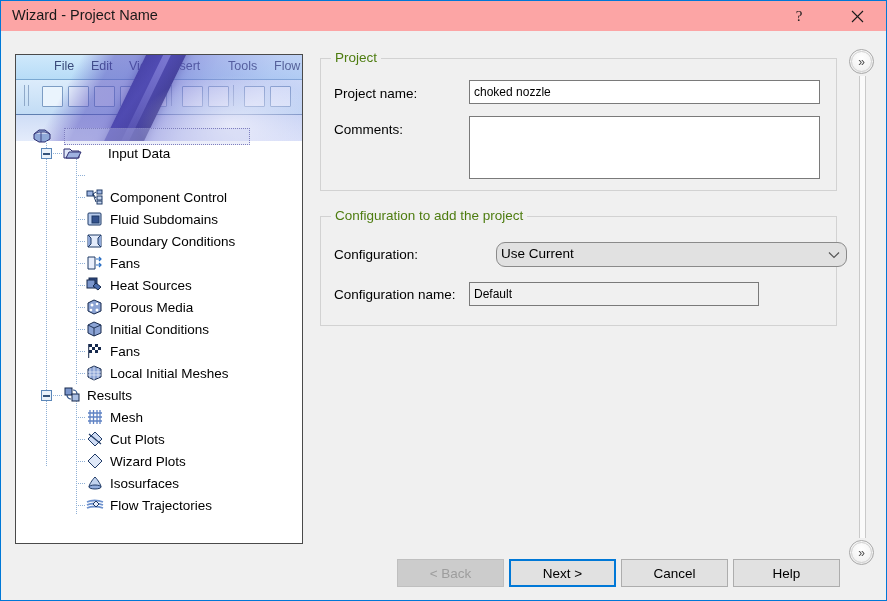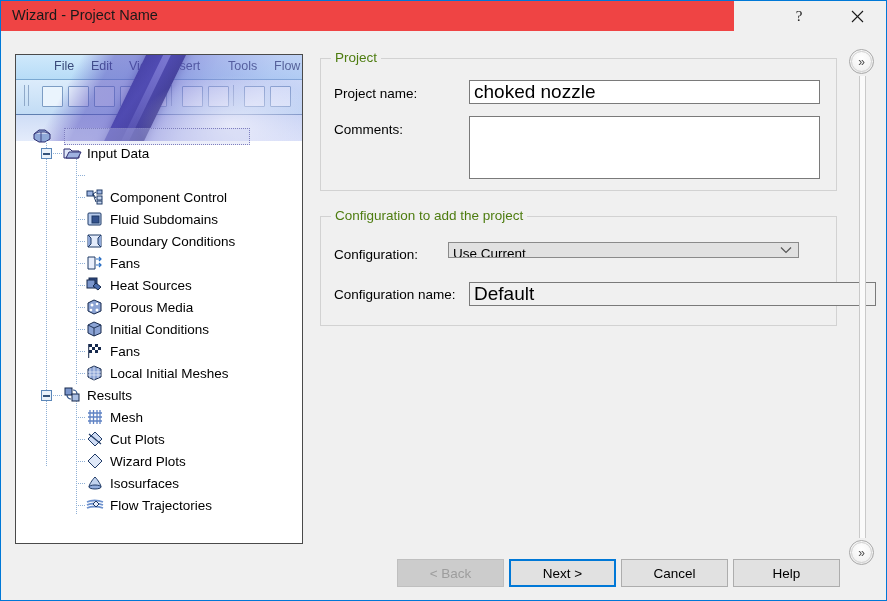--- a/index.html
+++ b/index.html
@@ -14,22 +14,22 @@
     left: 0; top: 0;
     width: 887px; height: 601px;
     box-sizing: border-box;
     border: 1px solid #0078d7;
     background: #f0f0f0;
   }
   
   #titlebar {
     position: absolute;
     left: 0; top: 0;
-    width: 733px; height: 30px;
-    background: #ef4444;
+    width: 885px; height: 30px;
+    background: #fca5a5;
     border-bottom: none;
   }
   #title-text {
     position: absolute;
     left: 11px; top: 6px;
     font-size: 14.5px;
     color: #1a1a1a;
     font-family: "Liberation Sans", sans-serif;
     white-space: nowrap;
   }
@@ -220,21 +220,21 @@
     font-size: 13.5px;
     color: #000;
     font-family: "Liberation Sans", sans-serif;
     white-space: nowrap;
   }
   .textbox {
     position: absolute;
     box-sizing: border-box;
     border: 1px solid #7a7a7a;
     background: #ffffff;
-    font-size: 19px;
+    font-size: 12px;
     color: #000;
     font-family: "Liberation Sans", sans-serif;
     padding: 0 4px;
     line-height: 20px;
     overflow: hidden;
     white-space: pre-wrap;
   }
   .textbox.readonly { background: #f0f0f0; }
   .combobox {
     position: absolute;
@@ -383,21 +383,21 @@
         <div class="selbox" style="top:-13px"></div>
 
         <div class="vline" style="left:30px; top:-4px; height:330px;"></div>
 
         <div class="vline" style="left:60px; top:18px; height:225px;"></div>
 
         <div class="vline" style="left:60px; top:260px; height:113px;"></div>
 
         <div class="expander" style="left:25px; top:7px;"></div>
         <div class="hline" style="left:37px; top:12px; width:9px;"></div>
-        <div class="tnode" style="left:46px; top:1px;">
+        <div class="tnode" style="left:46px; top:1px;gap:21px;">
           <span class="ticon">
             <svg width="20" height="18" viewBox="0 0 20 18">
               <path d="M2 5 L8 5 L10 7 L17 7 L17 14 L2 14 Z" fill="#dfe6f7" stroke="#2b2b6e" stroke-width="1"></path>
               <path d="M4 14 L7 8 L19 8 L16 14 Z" fill="#9fb2e0" stroke="#2b2b6e" stroke-width="1"></path>
             </svg>
           </span>
           <span class="tlabel">Input Data</span>
         </div>
 
         <div class="hline" style="left:60px; top:34px; width:9px;"></div>
@@ -596,31 +596,31 @@
     <div class="textbox" style="left:467px; top:49px; width:351px; height:24px; line-height:22px;" placeholder="">choked nozzle</div>
 
     <div class="fld-label" style="left:332px; top:91px;">Comments:</div>
     <div class="textbox" style="left:467px; top:85px; width:351px; height:63px; line-height:18px; padding-top:2px;" placeholder=""></div>
 
     <div class="groupbox" style="left:318px; top:185px; width:517px; height:110px;">
       <div class="group-title">Configuration to add the project</div>
     </div>
 
     <div class="fld-label" style="left:332px; top:216px;">Configuration:</div>
-    <div class="combobox" style="left:446px; top:211px; width:351px; height:16px;">
+    <div class="combobox" style="left:494px; top:211px; width:351px; height:25px;border-radius:9px;">
       <span>Use Current</span>
       <span class="combo-arrow">
         <svg width="12" height="8" viewBox="0 0 12 8">
           <path d="M1 1.5 L6 6.5 L11 1.5" stroke="#555555" stroke-width="1.2" fill="none"></path>
         </svg>
       </span>
     </div>
 
     <div class="fld-label" style="left:332px; top:256px;">Configuration name:</div>
-    <div class="textbox readonly" style="left:467px; top:251px; width:407px; height:24px; line-height:22px;">Default</div>
+    <div class="textbox readonly" style="left:467px; top:251px; width:290px; height:24px; line-height:22px;">Default</div>
 
     <div class="btn default" style="left:507px; top:528px; width:107px;">Next &gt;</div>
     <div class="btn disabled" style="left:395px; top:528px; width:107px;">&lt; Back</div>
     <div class="btn" style="left:619px; top:528px; width:107px;">Cancel</div>
     <div class="btn" style="left:731px; top:528px; width:107px;">Help</div>
 
     <div id="rail">
       <div class="rail-track"></div>
       <div class="rail-btn" id="rail-top">
         <span class="inner">»</span>

